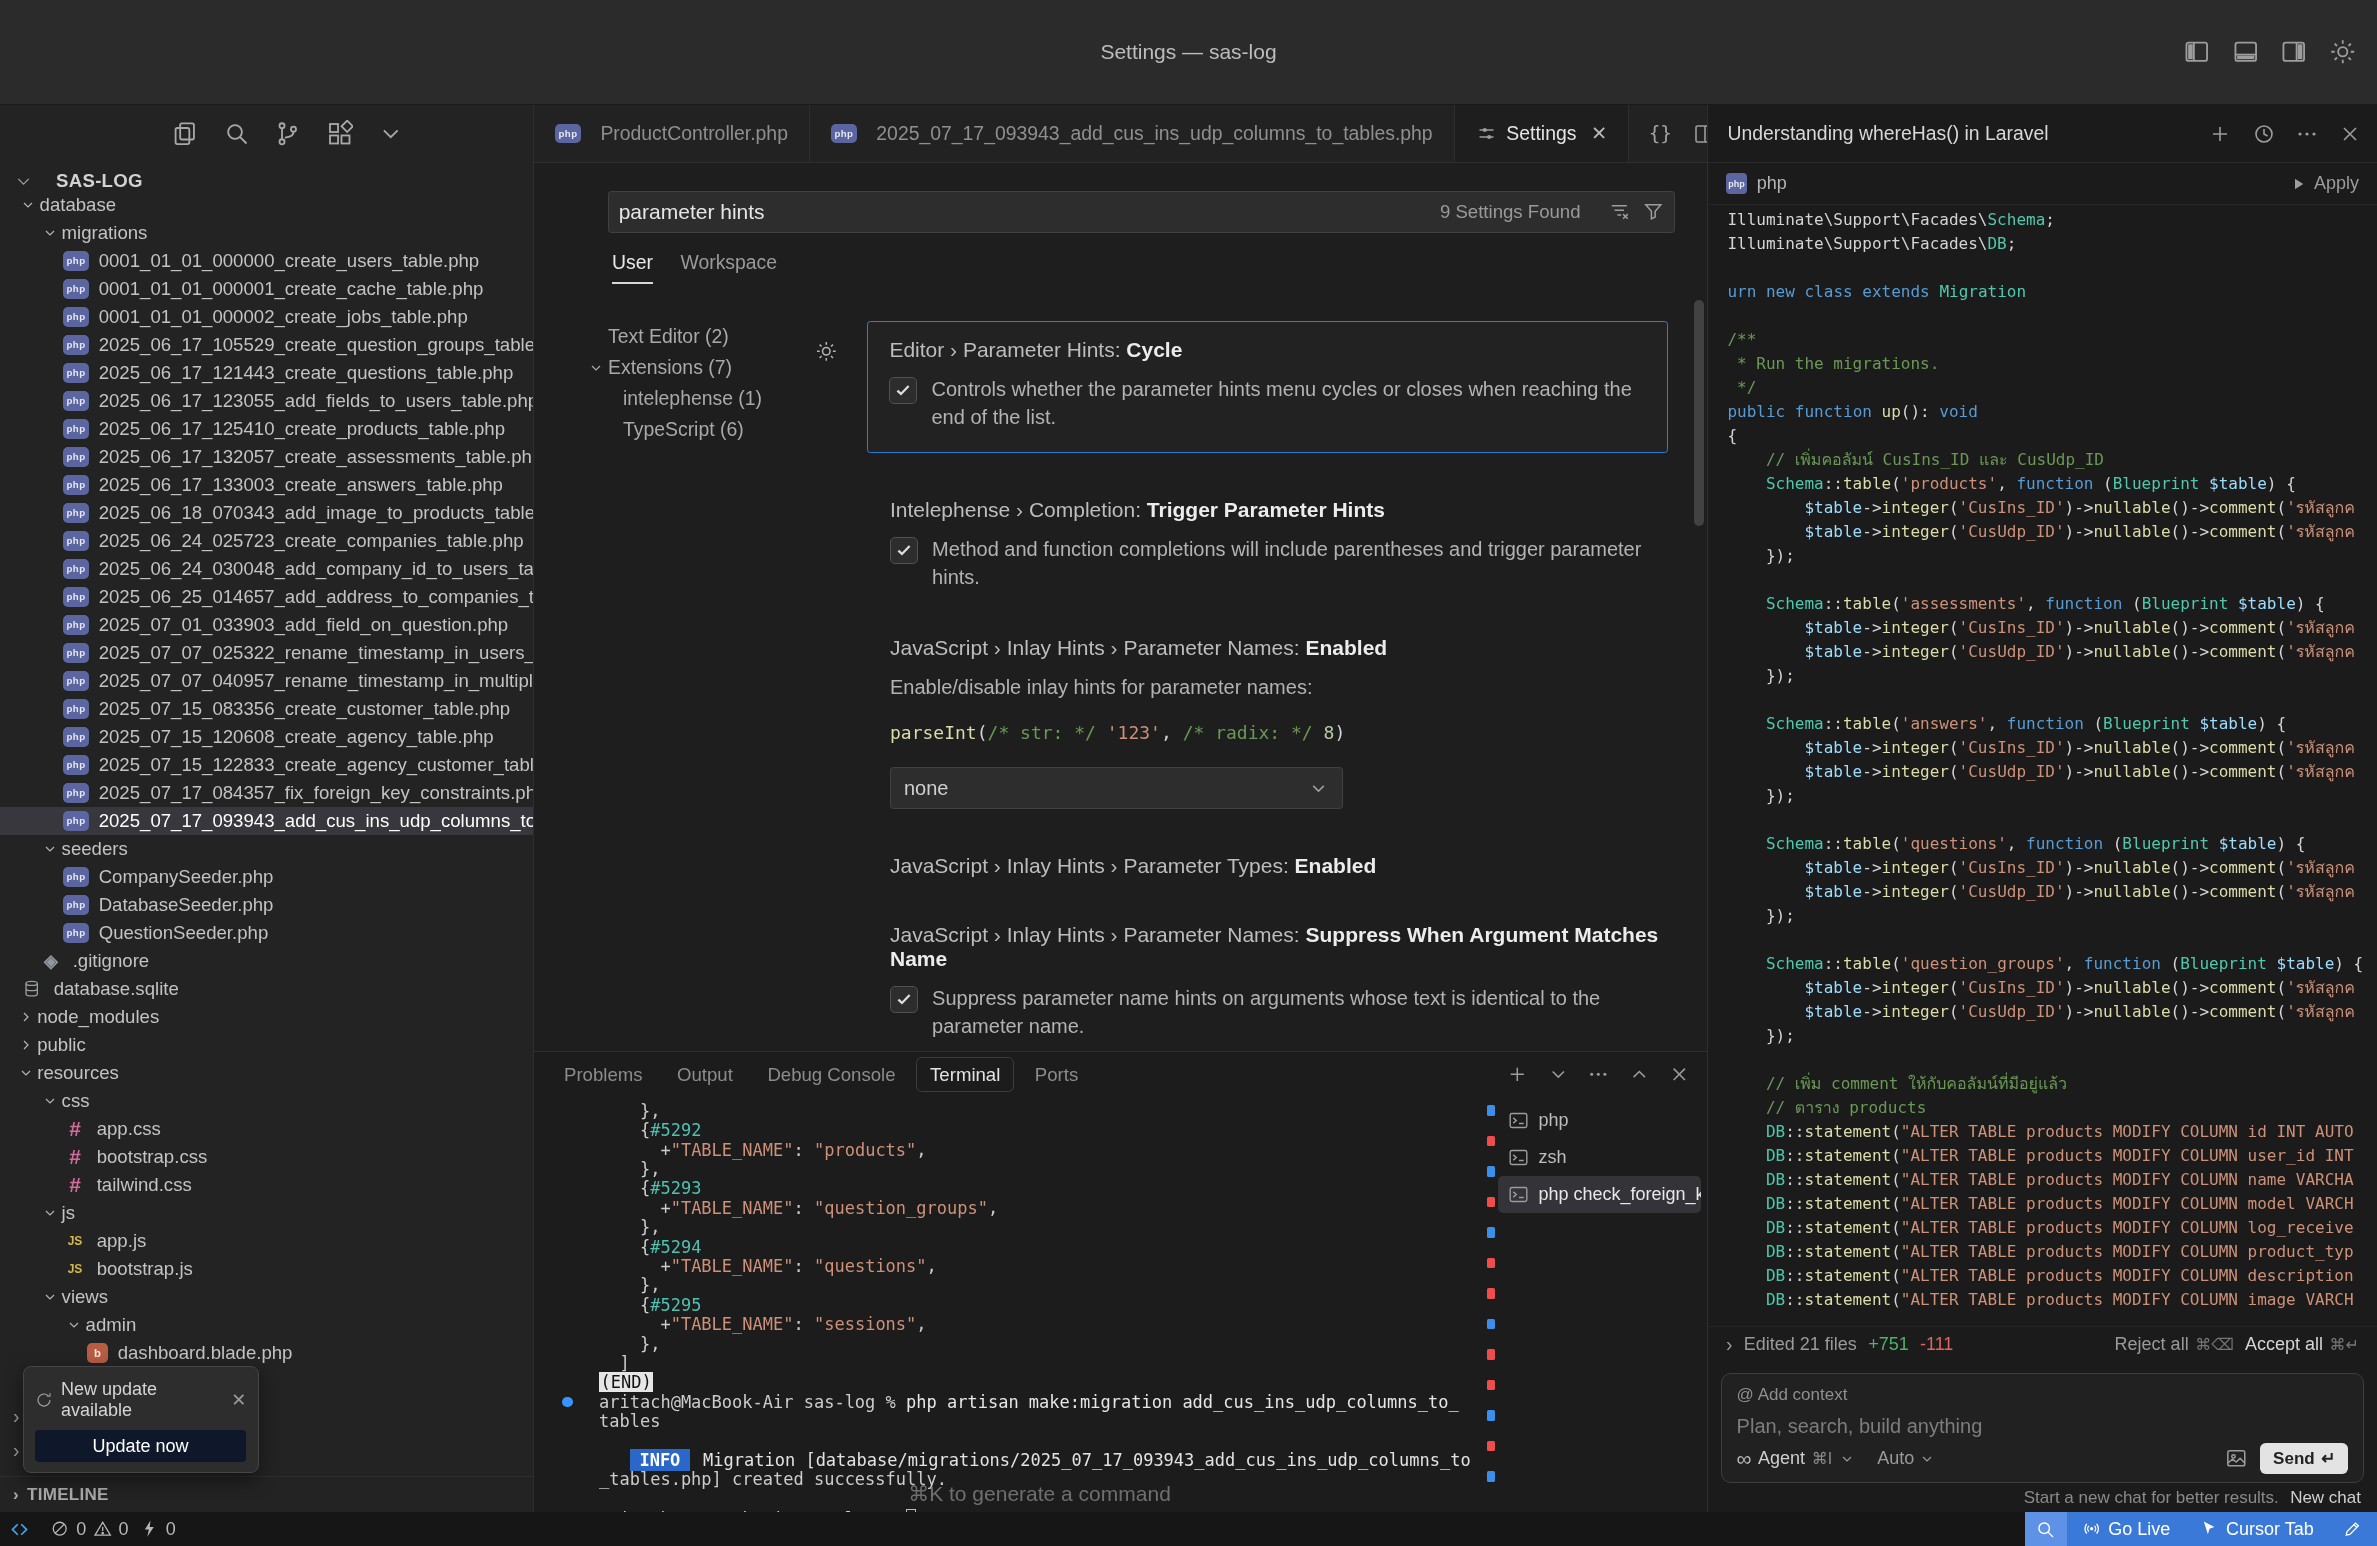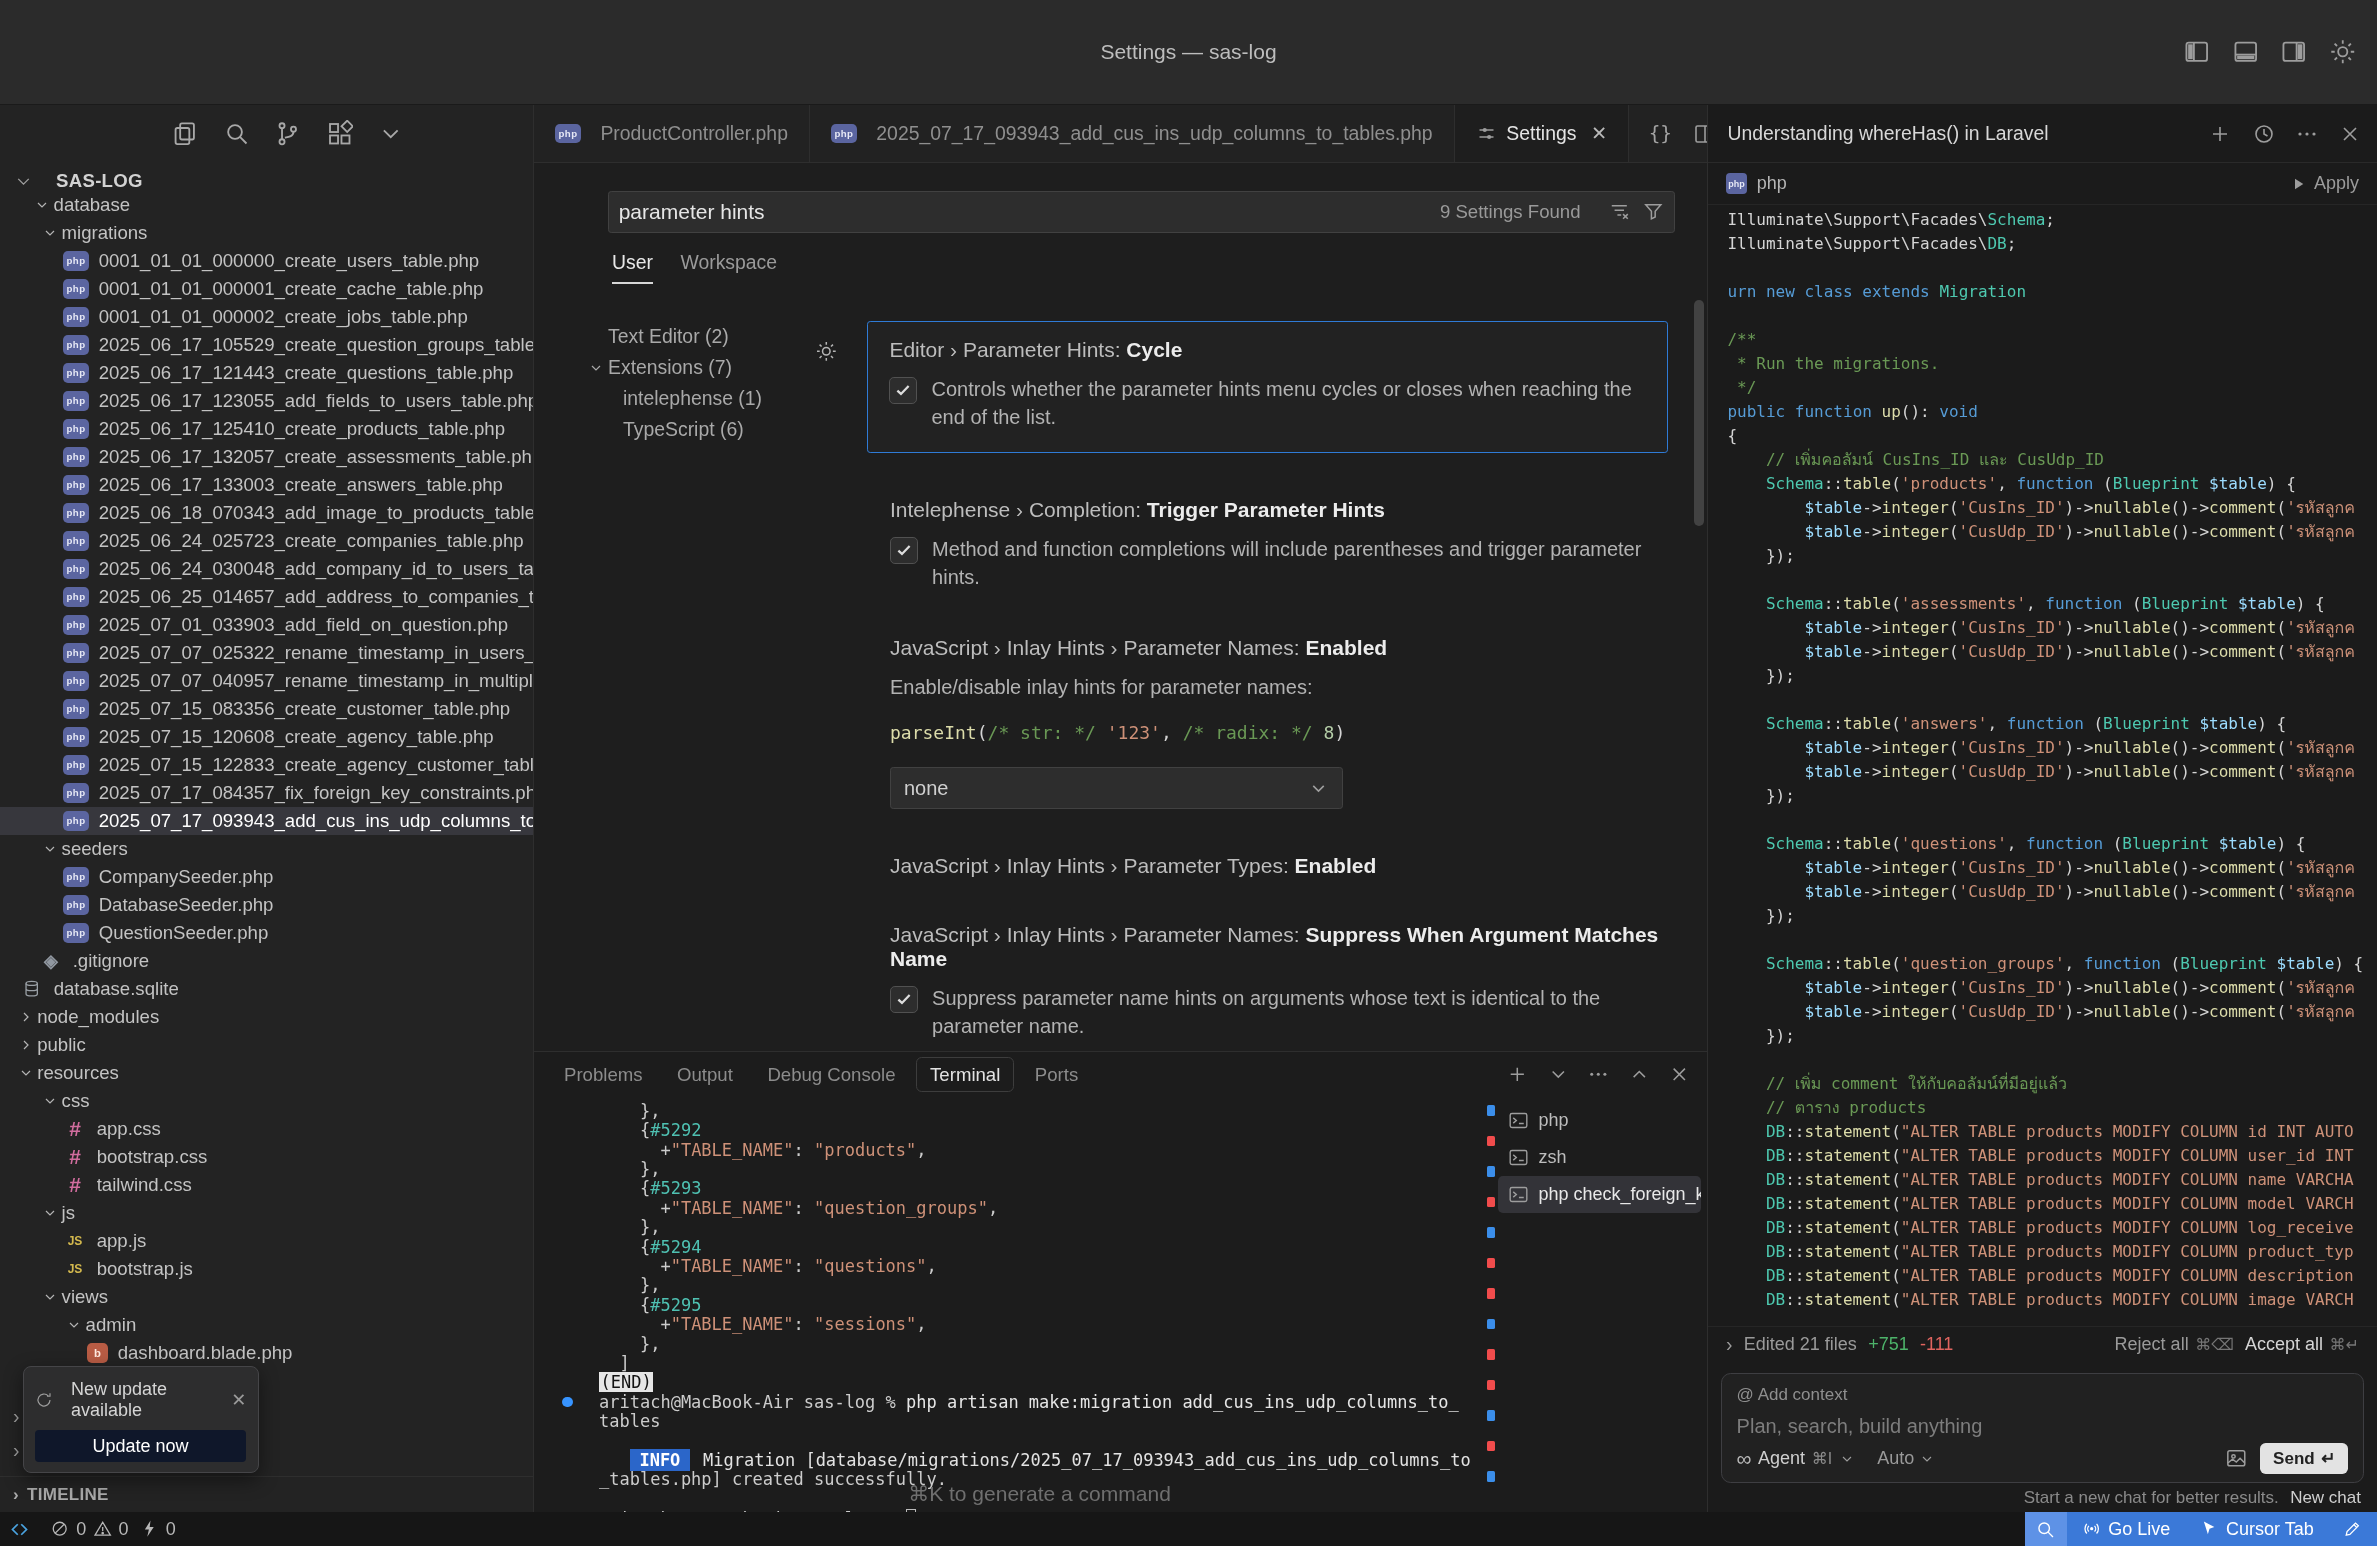--- a/index.html
+++ b/index.html
@@ -32,21 +32,21 @@
   .fi-css{color:#d16d9e;font-size:21px}
   .fi-js{color:#d4b94e;font-size:12px}
   .fi-blade{background:#b85c44;color:#ffe9df;font-size:11.3px;border-radius:4.9px;height:19.4px;width:21px}
   .fi-git{color:#9198a1;font-size:18px}
   .fi-db svg{width:19.4px;height:19.4px;stroke:#9aa0a6;fill:none;stroke-width:1.6}
 
   .side-bottom{position:absolute;left:0;right:0;bottom:0;height:107px}
   .stub-chev{position:absolute;left:13px;color:#a0a0a0;font-size:19.4px}
   .timeline-row{position:absolute;left:0;right:0;bottom:0;height:36px;display:flex;align-items:center;gap:8px;padding-left:13px;border-top:0.8px solid #2e2e2e;font-size:17px;font-weight:bold;color:#ababab;letter-spacing:0.3px}
   .update-card{position:absolute;left:22.6px;bottom:39px;width:236px;background:#2d2d2e;border:0.8px solid #454548;border-radius:8px;box-shadow:0 6.5px 19.4px rgba(0,0,0,.45);padding:11.3px 11.3px 9.7px;z-index:5}
-  .uc-top{display:flex;align-items:center;gap:18px;font-size:18px;color:#d5d5d5}
+  .uc-top{display:flex;align-items:center;gap:8px;font-size:18px;color:#d5d5d5}
   .uc-top .ib{font-size:18px}
   .uc-close{margin-left:auto;font-size:18px;color:#9a9a9a}
   .uc-btn{margin-top:9.7px;width:100%;height:32px;background:#0f172a;color:#ffffff;border-radius:4px;font-size:18px;display:flex;align-items:center;justify-content:center}
 
   
   .center{position:absolute;left:534px;top:105px;right:670px;bottom:34px;background:#1e1e1e}
   .tabbar{height:58px;background:#222222;display:flex;align-items:stretch;border-bottom:0.8px solid #2e2e2e}
   .tab{display:flex;align-items:center;gap:9.7px;padding:0 21px;font-size:19.4px;color:#8f8f8f;border-right:0.8px solid #2e2e2e;white-space:nowrap;cursor:pointer}
   .tab.active{background:#1e1e1e;color:#e4e4e4}
   .tab .ib{font-size:21px}
@@ -224,21 +224,21 @@
     </div>
     <div class="project-row">
       <span class="ib">
           <svg class="svgi" viewBox="0 0 24 24">
             <path d="M6 9l6 6 6-6"></path>
           </svg>
         </span>
       <span>SAS-LOG</span>
     </div>
     <div class="tree" id="tree" style="margin-top:-8px">
-        <div class="trow" style="padding-left:31px">
+        <div class="trow" style="padding-left:17px">
           <span class="chev" style="font-size:16px">
             <svg class="svgi" viewBox="0 0 24 24" style="stroke:currentColor;fill:none;stroke-width:1.8">
               <path d="M6 9l6 6 6-6"></path>
             </svg>
           </span>
           <span>database</span>
         </div>
         <div class="trow" style="padding-left:39px">
           <span class="chev" style="font-size:16px">
             <svg class="svgi" viewBox="0 0 24 24" style="stroke:currentColor;fill:none;stroke-width:1.8">

